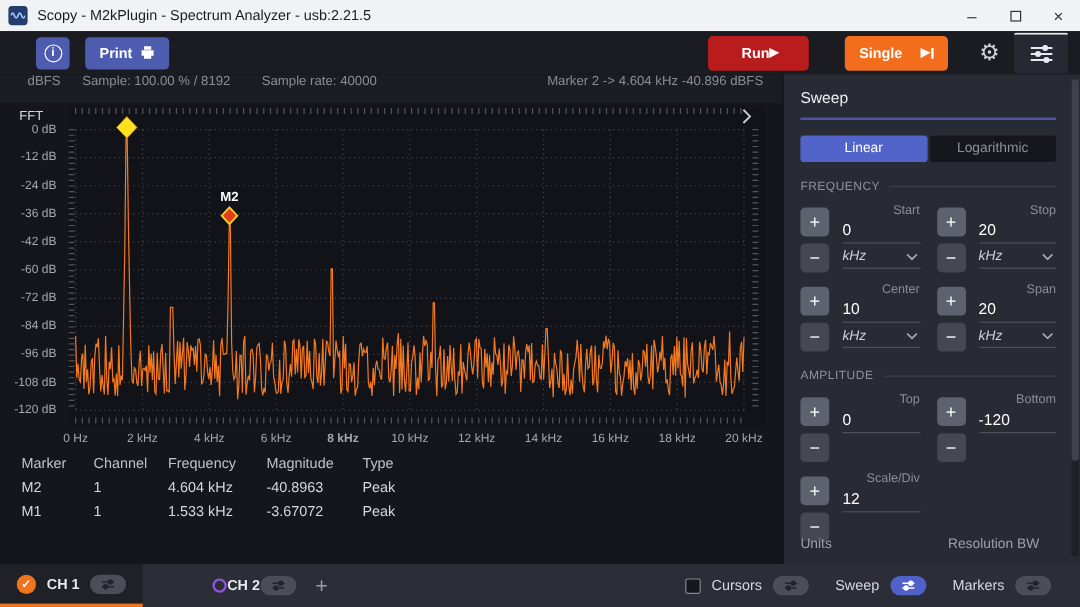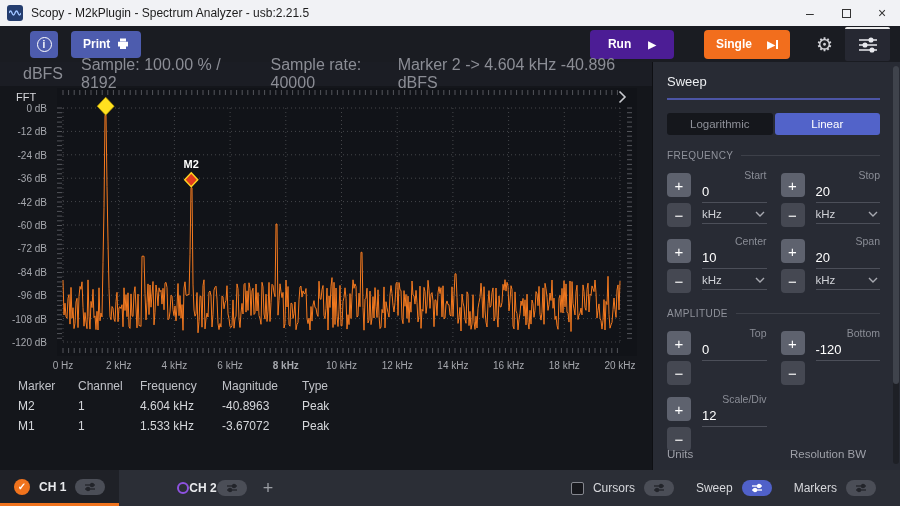--- a/index.html
+++ b/index.html
@@ -22,37 +22,37 @@
            display:flex;align-items:center;padding-left:30px;}
   .btn-info{width:28px;height:27px;background:#4d5cae;border-radius:4px;display:flex;
             align-items:center;justify-content:center;}
   .info-circle{width:15px;height:15px;border:1.4px solid #fff;border-radius:50%;color:#fff;
                font-size:10px;display:flex;align-items:center;justify-content:center;
                font-style:normal;font-weight:bold;}
   .btn-print{height:27px;margin-left:13px;background:#4d5cae;border-radius:4px;color:#fff;
              font-size:12px;font-weight:bold;display:flex;align-items:center;gap:7px;
              padding:0 12px;}
   .tb-right{margin-left:auto;display:flex;align-items:center;margin-right:10px;}
-  .btn-run{width:84px;height:29px;background:#4c1d95;border-radius:4px;color:#fff;
+  .btn-run{width:84px;height:29px;background:#b91c1c;border-radius:4px;color:#fff;
            font-size:12px;font-weight:bold;display:flex;align-items:center;
-           justify-content:space-between;padding:0 18px;}
+           justify-content:space-between;padding:0 28px;}
   .btn-single{width:86px;height:29px;background:#f26e1d;border-radius:4px;color:#fff;
               font-size:12px;font-weight:bold;display:flex;align-items:center;
               justify-content:space-between;padding:0 12px;margin-left:30px;}
   .play-glyph{font-size:10px;}
   .single-icon{display:flex;align-items:center;gap:1px;}
   .single-bar{display:inline-block;width:2px;height:9px;background:#fff;}
   .gear{margin-left:26px;color:#cfd0d5;font-size:19px;line-height:1;}
   .menu-toggle{margin-left:12px;width:45px;height:34px;background:#262832;border-top:2px solid #ececec;
                border-radius:2px;display:flex;align-items:center;justify-content:center;}
 
   
   .chart-region{position:absolute;top:62px;left:0;width:652px;height:408px;background:#14161b;}
   .status-row{position:absolute;top:0;left:0;right:0;height:24px;background:#1b1d24;
-              display:flex;align-items:center;font-size:16px;color:#8b8d95;}
+              display:flex;align-items:flex-start;font-size:11px;color:#8b8d95;}
   .st-unit{margin-left:23px;}
   .st-sample{margin-left:18px;}
   .st-rate{margin-left:26px;}
   .st-readout{margin-left:auto;margin-right:16px;}
   .fft-label{position:absolute;left:16px;top:29px;font-size:11px;color:#d8d9dd;}
   .plot{position:absolute;left:57px;top:26px;width:580px;height:268px;background:#111318;}
   .ylabels{position:absolute;left:0;top:26px;width:51px;height:268px;}
   .ylabels span{position:absolute;right:4px;transform:translateY(-50%);font-size:10px;
                 color:#a6a8ae;white-space:nowrap;}
   .xlabels{position:absolute;left:57px;top:298px;width:580px;height:14px;}
@@ -84,21 +84,21 @@
   .spinctl{display:flex;gap:11px;}
   .spincol{display:flex;flex-direction:column;gap:6px;padding-top:4px;}
   .spinbtn{width:24px;height:24px;border-radius:4px;color:#fff;font-size:15px;display:flex;
            align-items:center;justify-content:center;line-height:1;}
   .spinbtn.plus{background:#5e626e;}
   .spinbtn.minus{background:#454852;}
   .field{flex:1;display:flex;flex-direction:column;min-width:0;}
   .f-label{font-size:10.5px;color:#8a8d96;text-align:right;}
   .f-value{font-size:13px;color:#fff;border-bottom:1px solid #4c4f59;padding:3px 0 3px;}
   .f-unit{display:flex;justify-content:space-between;align-items:center;font-size:11.5px;
-          color:#d0d2d7;border-bottom:1px solid #4c4f59;padding:5px 2px 3px 0;}
+          color:#d0d2d7;border-bottom:1px solid #4c4f59;padding:5px 2px 3px 0;font-style:italic;}
   .panel-bottom{position:absolute;bottom:10px;left:14px;right:34px;display:flex;
                 justify-content:space-between;font-size:11.5px;color:#9ea0a8;}
   .panel-scrollbar{position:absolute;right:1px;top:4px;width:6px;height:398px;background:#1e2026;
                    border-radius:3px;}
   .panel-thumb{width:6px;height:318px;background:#3f434c;border-radius:3px;}
 
   
   .footer{position:absolute;bottom:0;left:0;right:0;height:36px;background:#2b2e36;
           display:flex;align-items:center;}
   .ch-tab{height:100%;display:flex;align-items:center;gap:9px;padding:0 14px 0 14px;
@@ -249,22 +249,22 @@
     <span>Peak</span>
   </div>
 </div>
 
 <div class="side-panel">
   <div class="panel-content">
     <div class="sweep-title">Sweep</div>
     <div class="title-rule"></div>
 
     <div class="scale-toggle">
+      <div class="seg on">Linear</div>
       <div class="seg off">Logarithmic</div>
-      <div class="seg on">Linear</div>
     </div>
 
     <div class="section-hdr">FREQUENCY</div>
 
     <div class="ctl-grid">
 
       <div class="spinctl">
         <div class="spincol">
           <div class="spinbtn plus">+</div>
           <div class="spinbtn minus">−</div>

